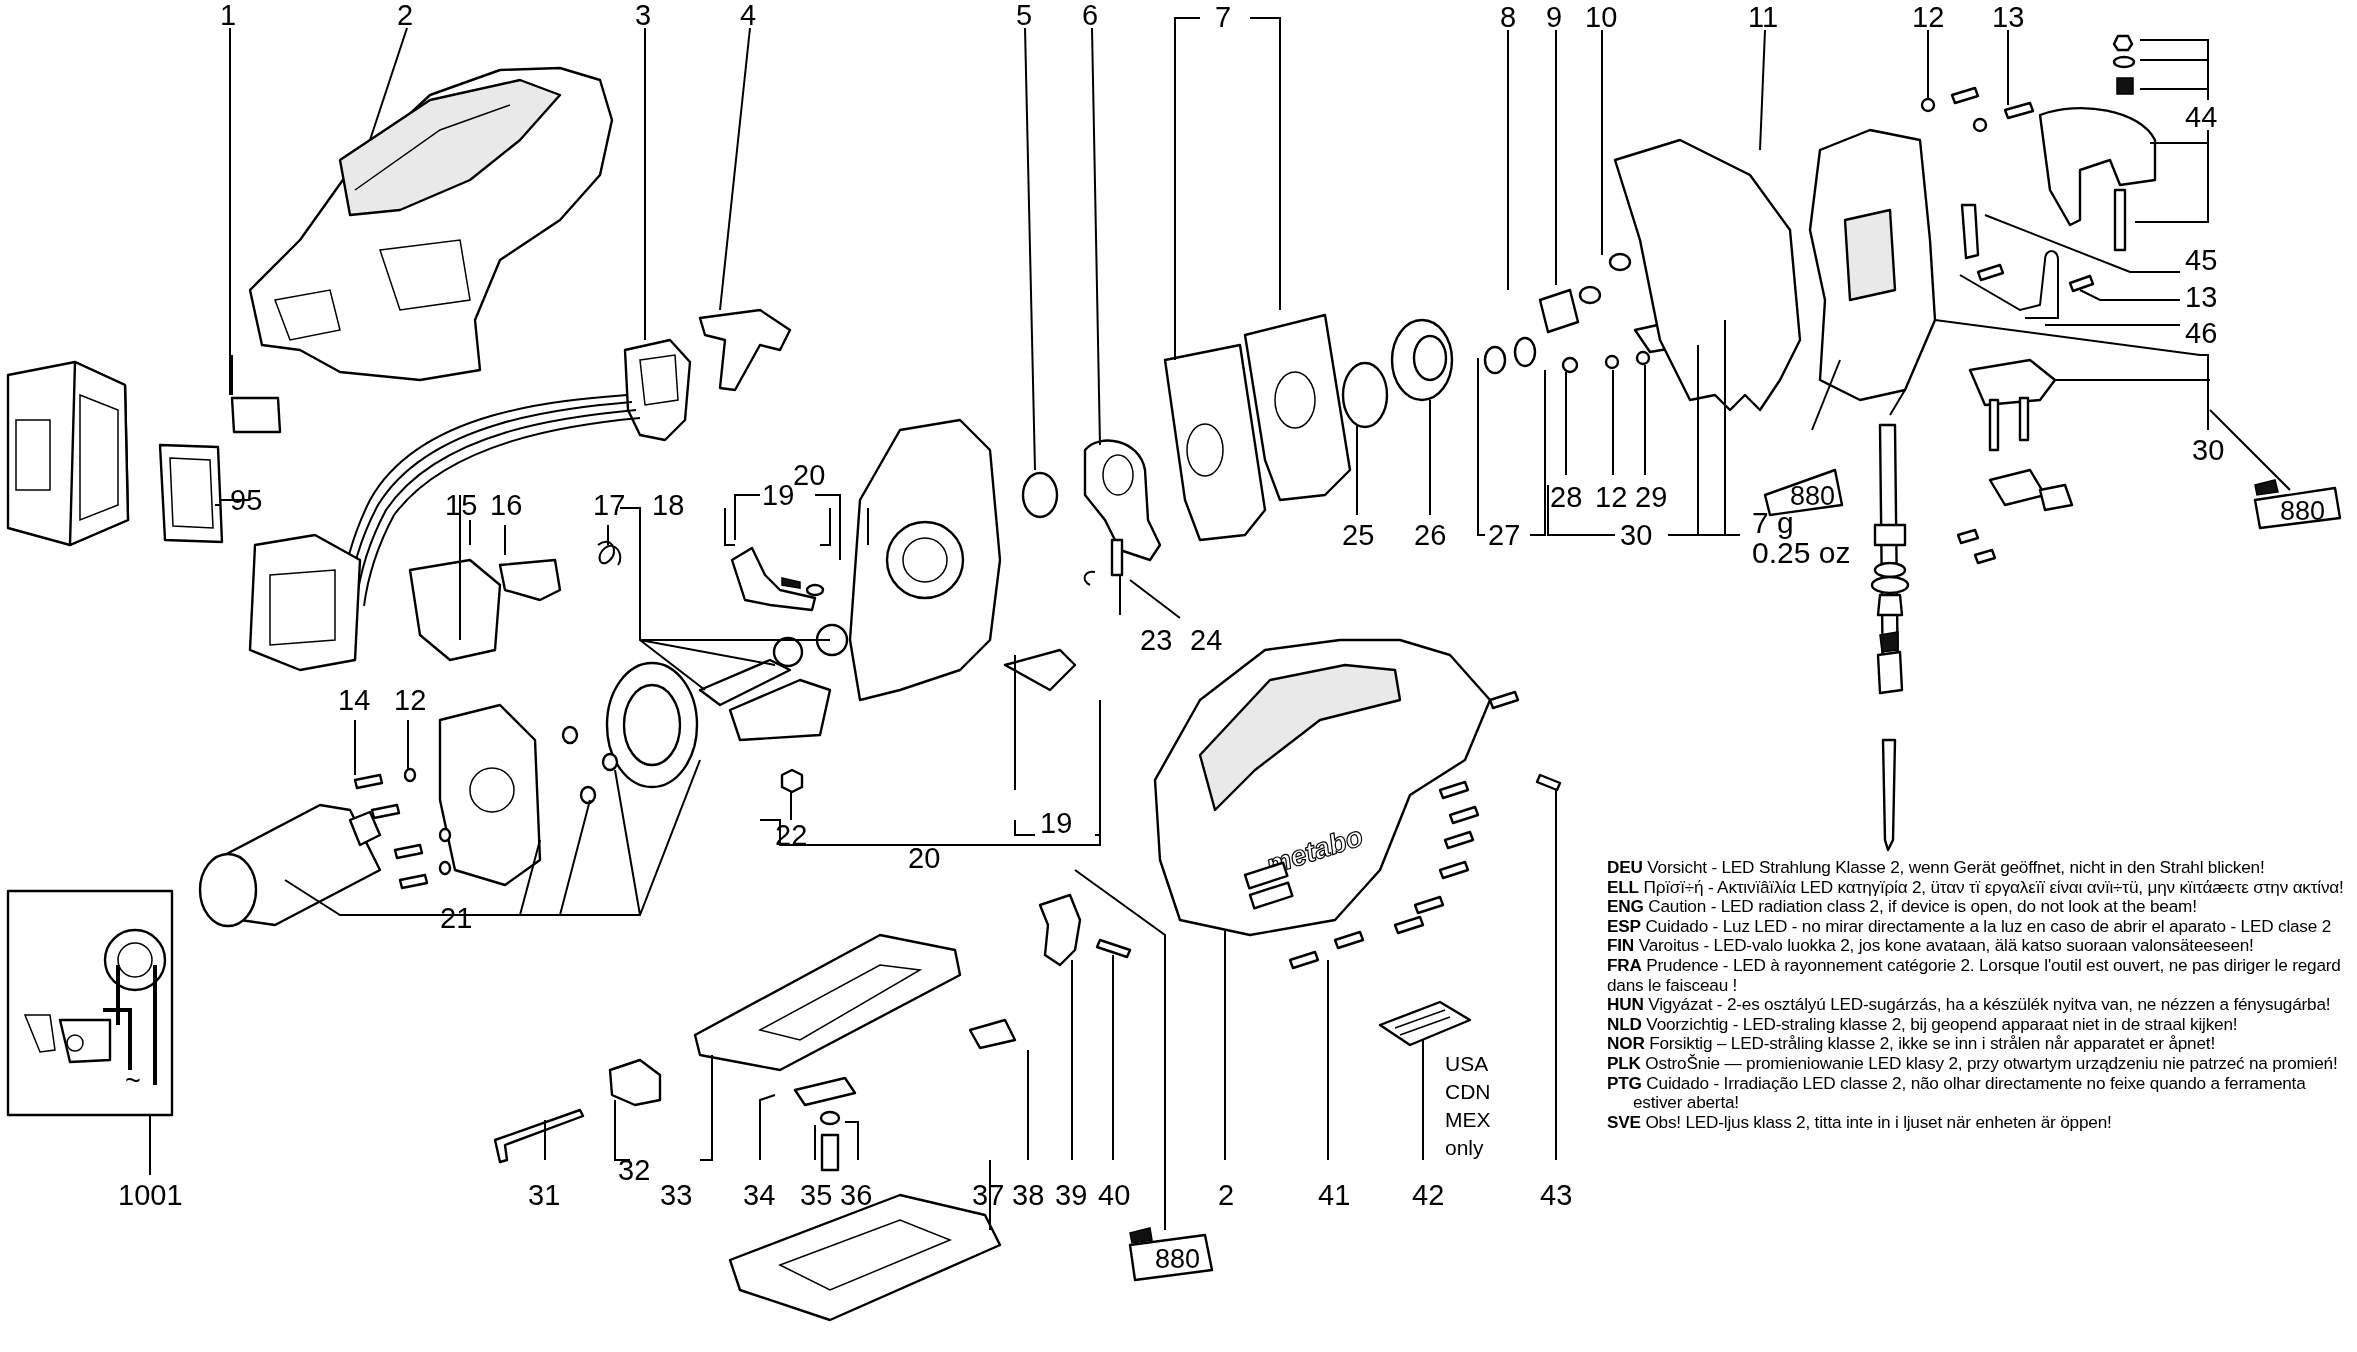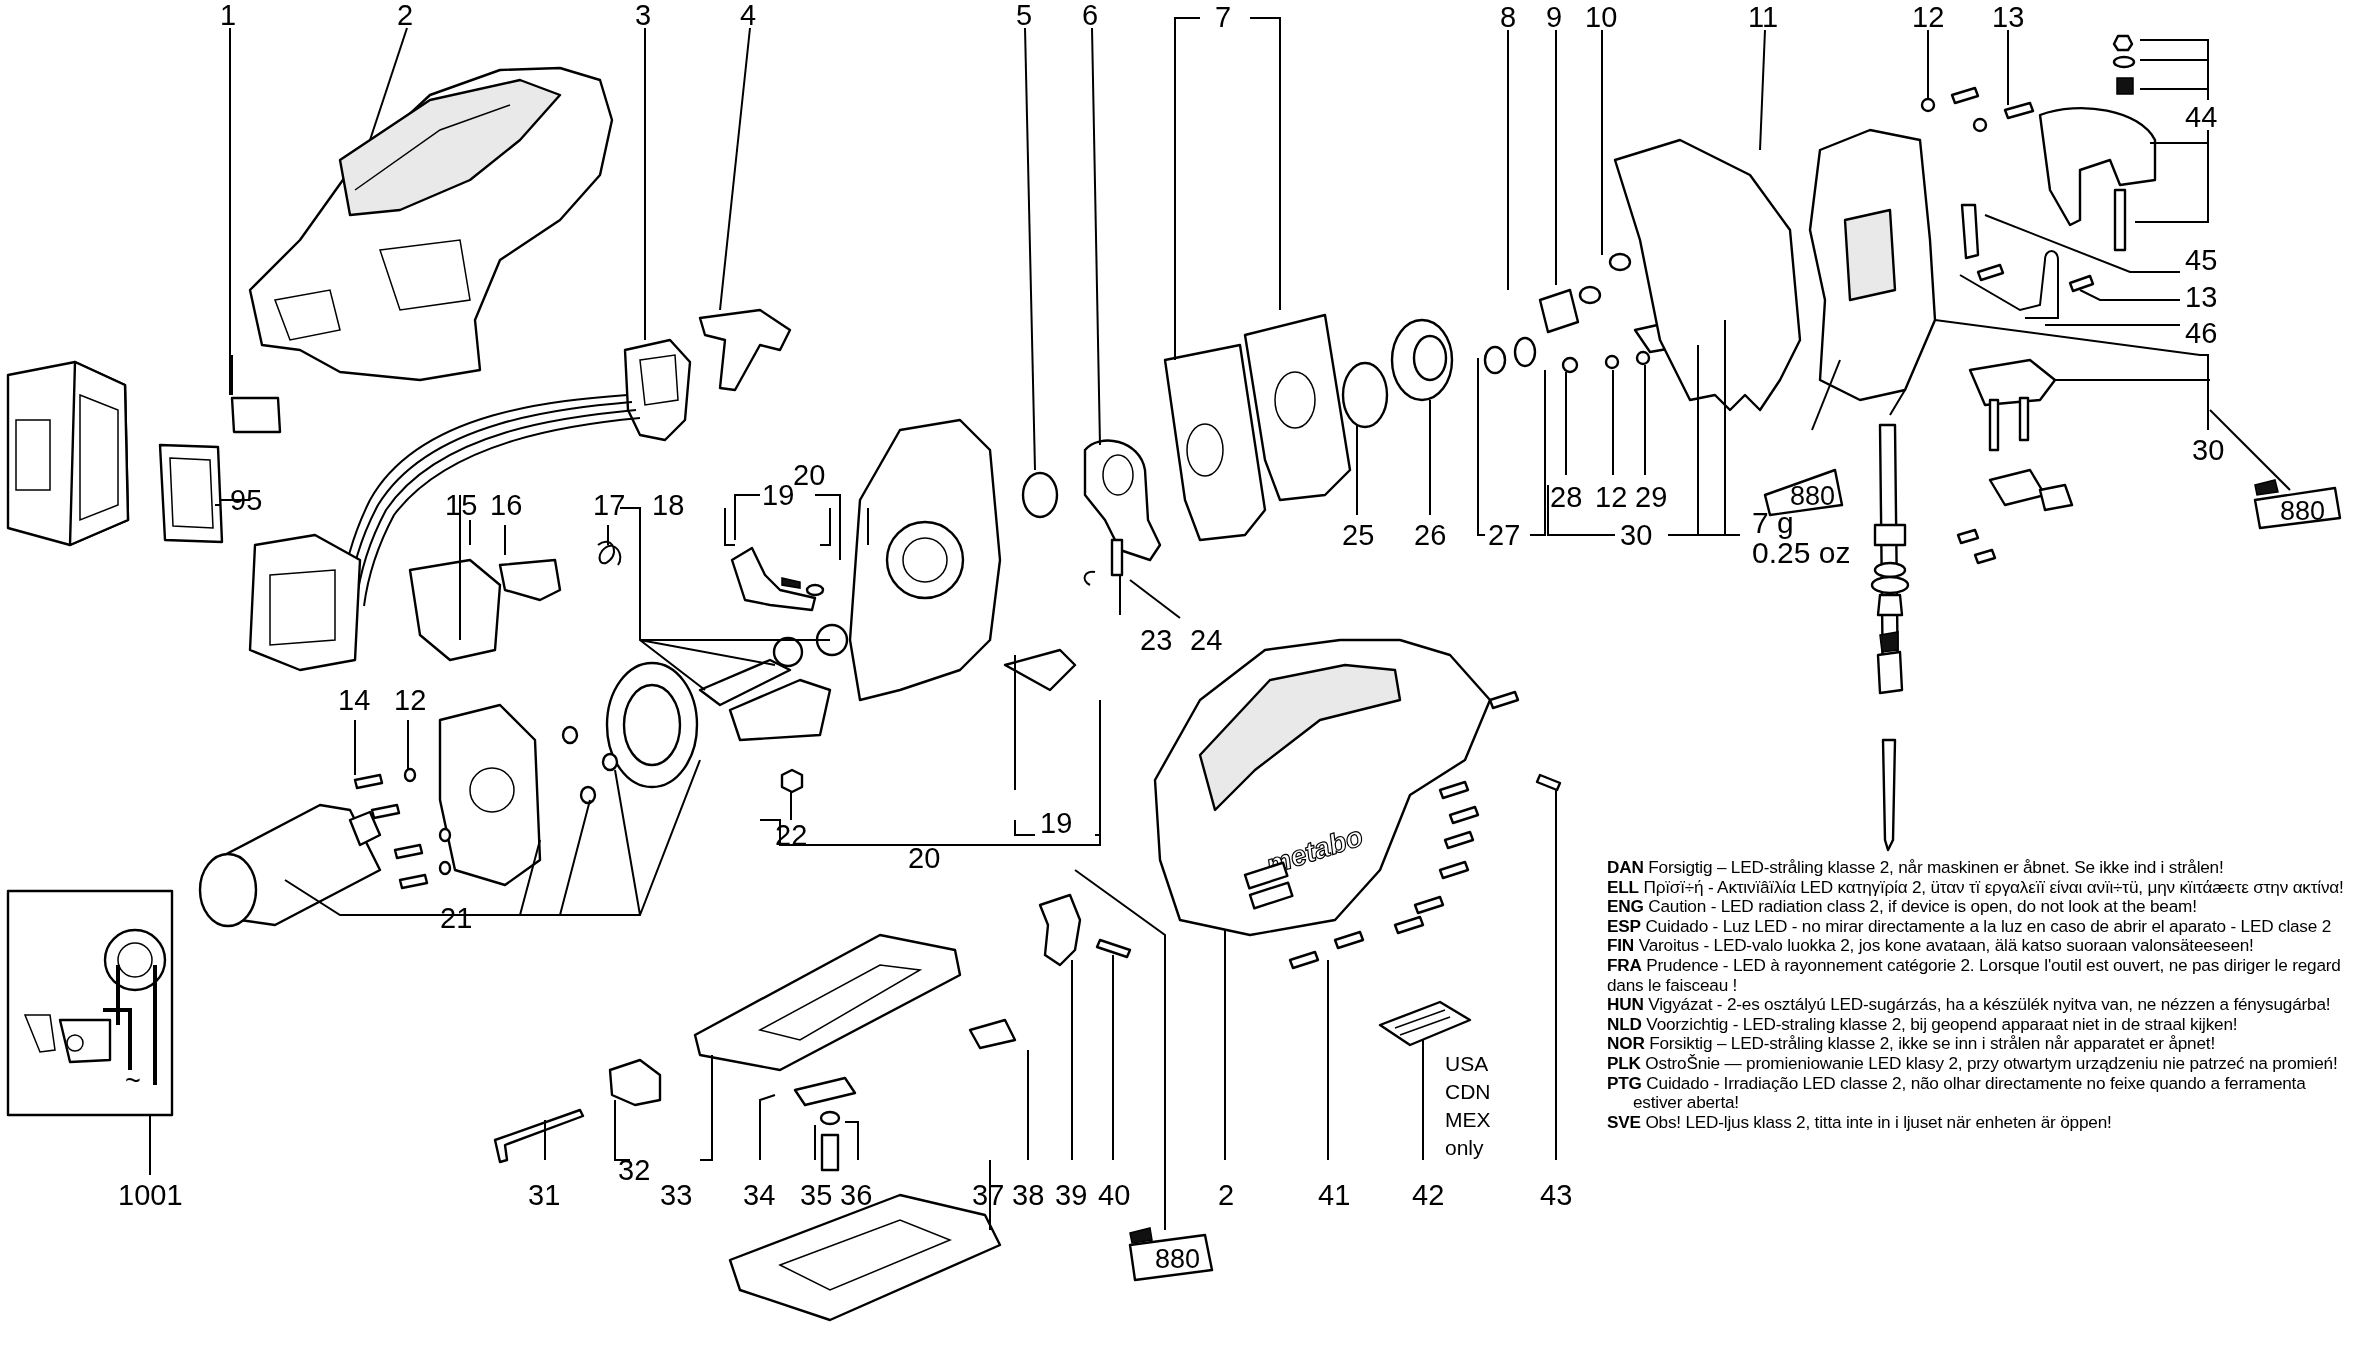--- a/index.html
+++ b/index.html
@@ -411,21 +411,21 @@
 </div>
 
 <div id="region-note">
   <div>USA</div>
   <div>CDN</div>
   <div>MEX</div>
   <div>only</div>
 </div>
 
 <div id="warnings">
-  <p class="w"><span class="code">DAN</span> <span>Forsigtig – LED-stråling klasse 2, når maskinen er åbnet. Se ikke ind i strålen!</span></p>
+  <p class="w"><span class="code">DEU</span> <span>Vorsicht - LED Strahlung Klasse 2, wenn Gerät geöffnet, nicht in den Strahl blicken!</span></p>
   <p class="w"><span class="code">ELL</span> <span>Πρïσï÷ή - Ακτινïâïλία LED κατηγïρία 2, üταν τï εργαλεïï είναι ανïι÷τü, μην κïιτάæετε στην ακτίνα!</span></p>
   <p class="w"><span class="code">ENG</span> <span>Caution - LED radiation class 2, if device is open, do not look at the beam!</span></p>
   <p class="w"><span class="code">ESP</span> <span>Cuidado - Luz LED - no mirar directamente a la luz en caso de abrir el aparato - LED clase 2</span></p>
   <p class="w"><span class="code">FIN</span> <span>Varoitus - LED-valo luokka 2, jos kone avataan, älä katso suoraan valonsäteeseen!</span></p>
   <p class="w" style="padding-left:0;text-indent:0"><span class="code">FRA</span> <span>Prudence - LED à rayonnement catégorie 2. Lorsque l'outil est ouvert, ne pas diriger le regard dans le faisceau !</span></p>
   <p class="w"><span class="code">HUN</span> <span>Vigyázat - 2-es osztályú LED-sugárzás, ha a készülék nyitva van, ne nézzen a fénysugárba!</span></p>
   <p class="w"><span class="code">NLD</span> <span>Voorzichtig - LED-straling klasse 2, bij geopend apparaat niet in de straal kijken!</span></p>
   <p class="w"><span class="code">NOR</span> <span>Forsiktig – LED-stråling klasse 2, ikke se inn i strålen når apparatet er åpnet!</span></p>
   <p class="w"><span class="code">PLK</span> <span>OstroŠnie — promieniowanie LED klasy 2, przy otwartym urządzeniu nie patrzeć na promień!</span></p>
   <p class="w"><span class="code">PTG</span> <span>Cuidado - Irradiação LED classe 2, não olhar directamente no feixe quando a ferramenta estiver aberta!</span></p>

